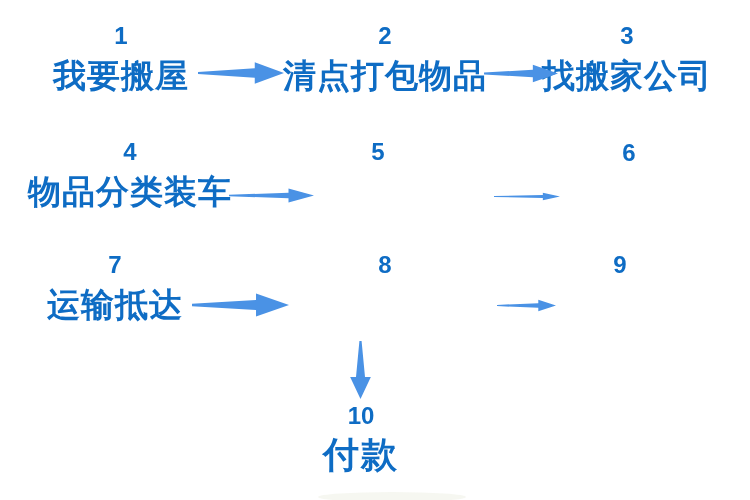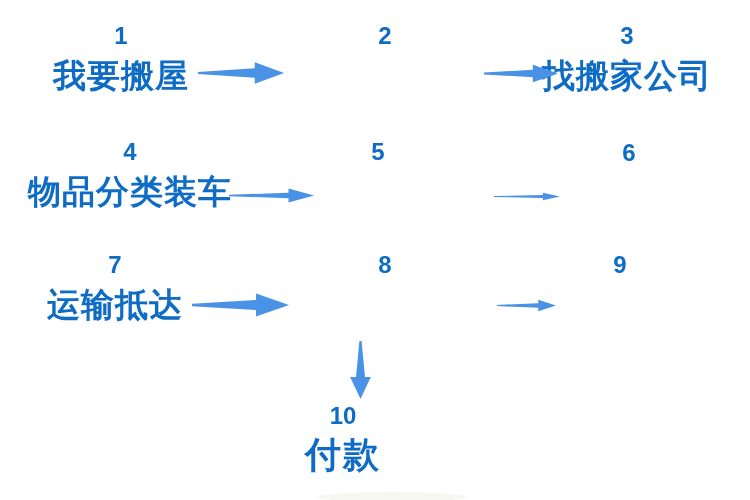--- a/index.html
+++ b/index.html
@@ -55,20 +55,21 @@
 <body>
 
 <div class="canvas">
 
   <div class="step" style="left:121px; top:24px;">
     <div class="num">1</div>
     <div class="lbl">我要搬屋</div>
   </div>
   <div class="step" style="left:385px; top:24px;">
     <div class="num">2</div>
+    <div class="lbl">清点打包物品</div>
   </div>
   <div class="step" style="left:627px; top:24px;">
     <div class="num">3</div>
     <div class="lbl">找搬家公司</div>
   </div>
 
   <div class="step" style="left:130px; top:140px;">
     <div class="num">4</div>
     <div class="lbl">物品分类装车</div>
   </div>
@@ -83,21 +84,21 @@
     <div class="num">7</div>
     <div class="lbl">运输抵达</div>
   </div>
   <div class="step" style="left:385px; top:253px;">
     <div class="num">8</div>
   </div>
   <div class="step" style="left:620px; top:253px;">
     <div class="num">9</div>
   </div>
 
-  <div class="step final" style="left:343px; top:404px;">
+  <div class="step final" style="left:361px; top:404px;">
     <div class="num">10</div>
     <div class="lbl">付款</div>
   </div>
 
   <svg class="arrow" style="left:198px; top:59px;" width="86" height="28" viewBox="0 0 100 30" preserveAspectRatio="none">
     <polygon points="0,13.8 66,10 66,3.5 100,15 66,26.5 66,20 0,16.2" fill="#4a92e5"></polygon>
   </svg>
   <svg class="arrow" style="left:484px; top:62px;" width="74" height="23" viewBox="0 0 100 30" preserveAspectRatio="none">
     <polygon points="0,13.8 66,10 66,3.5 100,15 66,26.5 66,20 0,16.2" fill="#4a92e5"></polygon>
   </svg>

